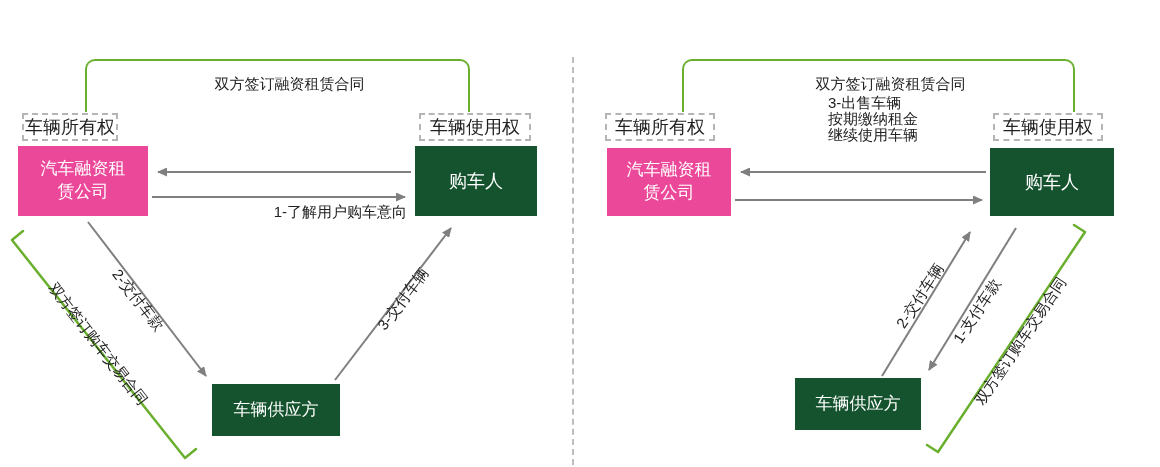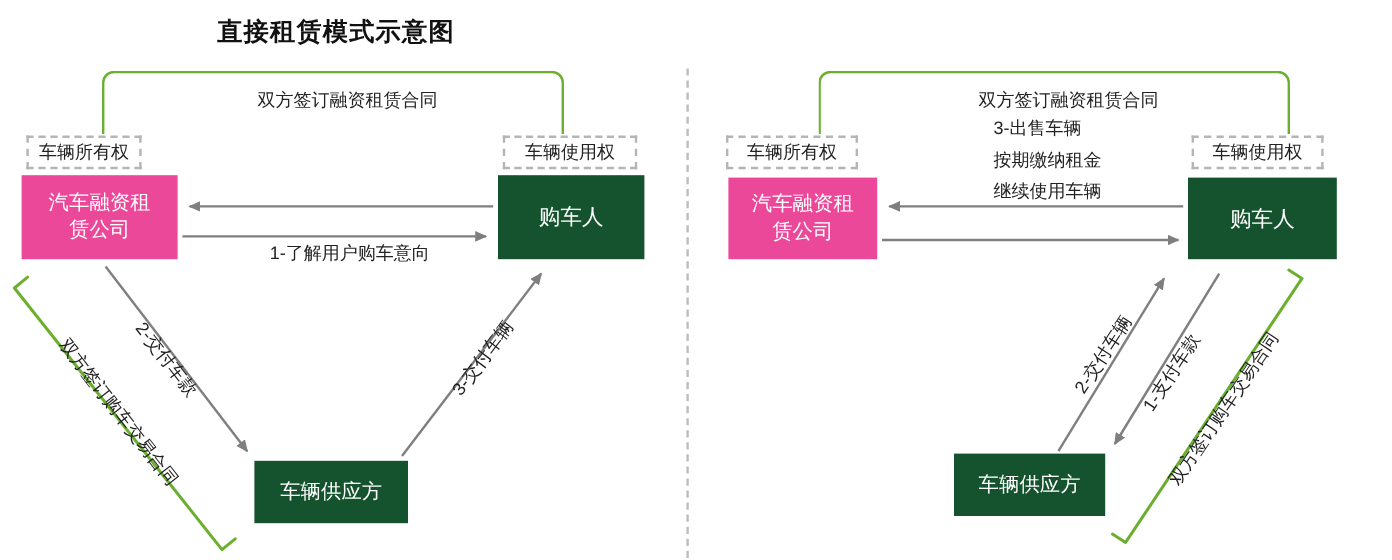--- a/index.html
+++ b/index.html
@@ -11,46 +11,46 @@
   .title { position:absolute; top:12px; font-size:21px; font-weight:bold; color:#111; text-align:center; letter-spacing:1px; }
   .t-left  { left:0;     width:560px; }
   .t-right { left:596px; width:560px; }
 
   .bracket-top { position:absolute; border:2px solid #6ab02e; border-bottom:none; border-radius:10px 10px 0 0; }
   .bt-left  { left:85px;  top:59px; width:385px; height:53px; }
   .bt-right { left:682px; top:59px; width:393px; height:53px; }
 
   .lbl { position:absolute; font-size:15px; color:#222; line-height:20px; }
   .center { text-align:center;padding-left:24px; }
-  .multi { white-space:pre-line; line-height:26px; }
+  .multi { white-space:pre-line; line-height:16px; }
   .rot { text-align:center; }
 
   .tbl-left  { left:85px;  top:74px; width:385px; }
   .tbl-right { left:682px; top:74px; width:393px; }
 
   .dash-box { position:absolute; height:28px; border:2px dashed #b5b5b5; background:#fff;
-              display:flex; align-items:center; justify-content:center; font-size:15px; color:#222; }
+              display:flex; align-items:center; justify-content:center; font-size:18px; color:#222; }
   .db-l-own { left:22px;  top:113px; width:96px;  }
   .db-l-use { left:419px; top:113px; width:112px; }
   .db-r-own { left:605px; top:113px; width:110px; }
   .db-r-use { left:993px; top:113px; width:110px; }
 
   .green-box { position:absolute; color:#fff; display:flex; align-items:center; justify-content:center;
                text-align:center; line-height:1.35; }
   .light { background:#ec4899;font-family:Liberation Serif, serif; }
   .dark  { background:#14532d; }
   .gb-l-lessor   { left:18px;  top:146px; width:130px; height:70px; font-size:17px; padding:0 16px; }
   .gb-l-buyer    { left:415px; top:146px; width:122px; height:70px; font-size:18px; }
   .gb-l-supplier { left:212px; top:384px; width:128px; height:52px; font-size:17px; }
   .gb-r-lessor   { left:607px; top:148px; width:124px; height:68px; font-size:17px; padding:0 13px; }
   .gb-r-buyer    { left:990px; top:148px; width:124px; height:68px; font-size:18px; }
   .gb-r-supplier { left:795px; top:378px; width:126px; height:52px; font-size:17px; }
 
   .al-l-rent   { left:156px; top:149px; width:255px; }
-  .al-l-intent { left:152px; top:202px; width:255px; }
+  .al-l-intent { left:152px; top:202px; width:255px;text-align:right; }
   .al-r-sell   { left:828px; top:95px;  }
   .al-r-value  { left:833px; top:206px; }
 
   .rot-l-pay      { left:83px;  top:290px; width:110px; transform:rotate(52deg); }
   .rot-l-deliver  { left:348px; top:289px; width:110px; transform:rotate(-53deg); }
   .rot-l-contract { left:8px;   top:334px; width:180px; transform:rotate(52deg); }
   .rot-r-deliver  { left:860px; top:286px; width:120px; transform:rotate(-57deg); }
   .rot-r-pay      { left:917px; top:301px; width:120px; transform:rotate(-57deg); }
   .rot-r-contract { left:928px; top:331px; width:185px; transform:rotate(-56deg); }
 
@@ -78,21 +78,20 @@
       <line x1="1016" y1="228" x2="929" y2="370" marker-end="url(#arr)"></line>
     </g>
     <g stroke="#6ab02e" stroke-width="2.5" fill="none" stroke-linejoin="round" stroke-linecap="round">
       <path d="M23,231 L12,240 L185,458 L196,449"></path>
       <path d="M1074,225 L1085,232 L938,452 L927,445"></path>
     </g>
   </svg>
 
   <div class="divider"></div>
 
-  <div class="title t-left">直接租赁模式示意图</div>
   <div class="bracket-top bt-left"></div>
   <div class="lbl center tbl-left">双方签订融资租赁合同</div>
 
   <div class="dash-box db-l-own">车辆所有权</div>
   <div class="dash-box db-l-use">车辆使用权</div>
 
   <div class="green-box light gb-l-lessor">汽车融资租赁公司</div>
   <div class="green-box dark gb-l-buyer">购车人</div>
   <div class="green-box dark gb-l-supplier">车辆供应方</div>
 

